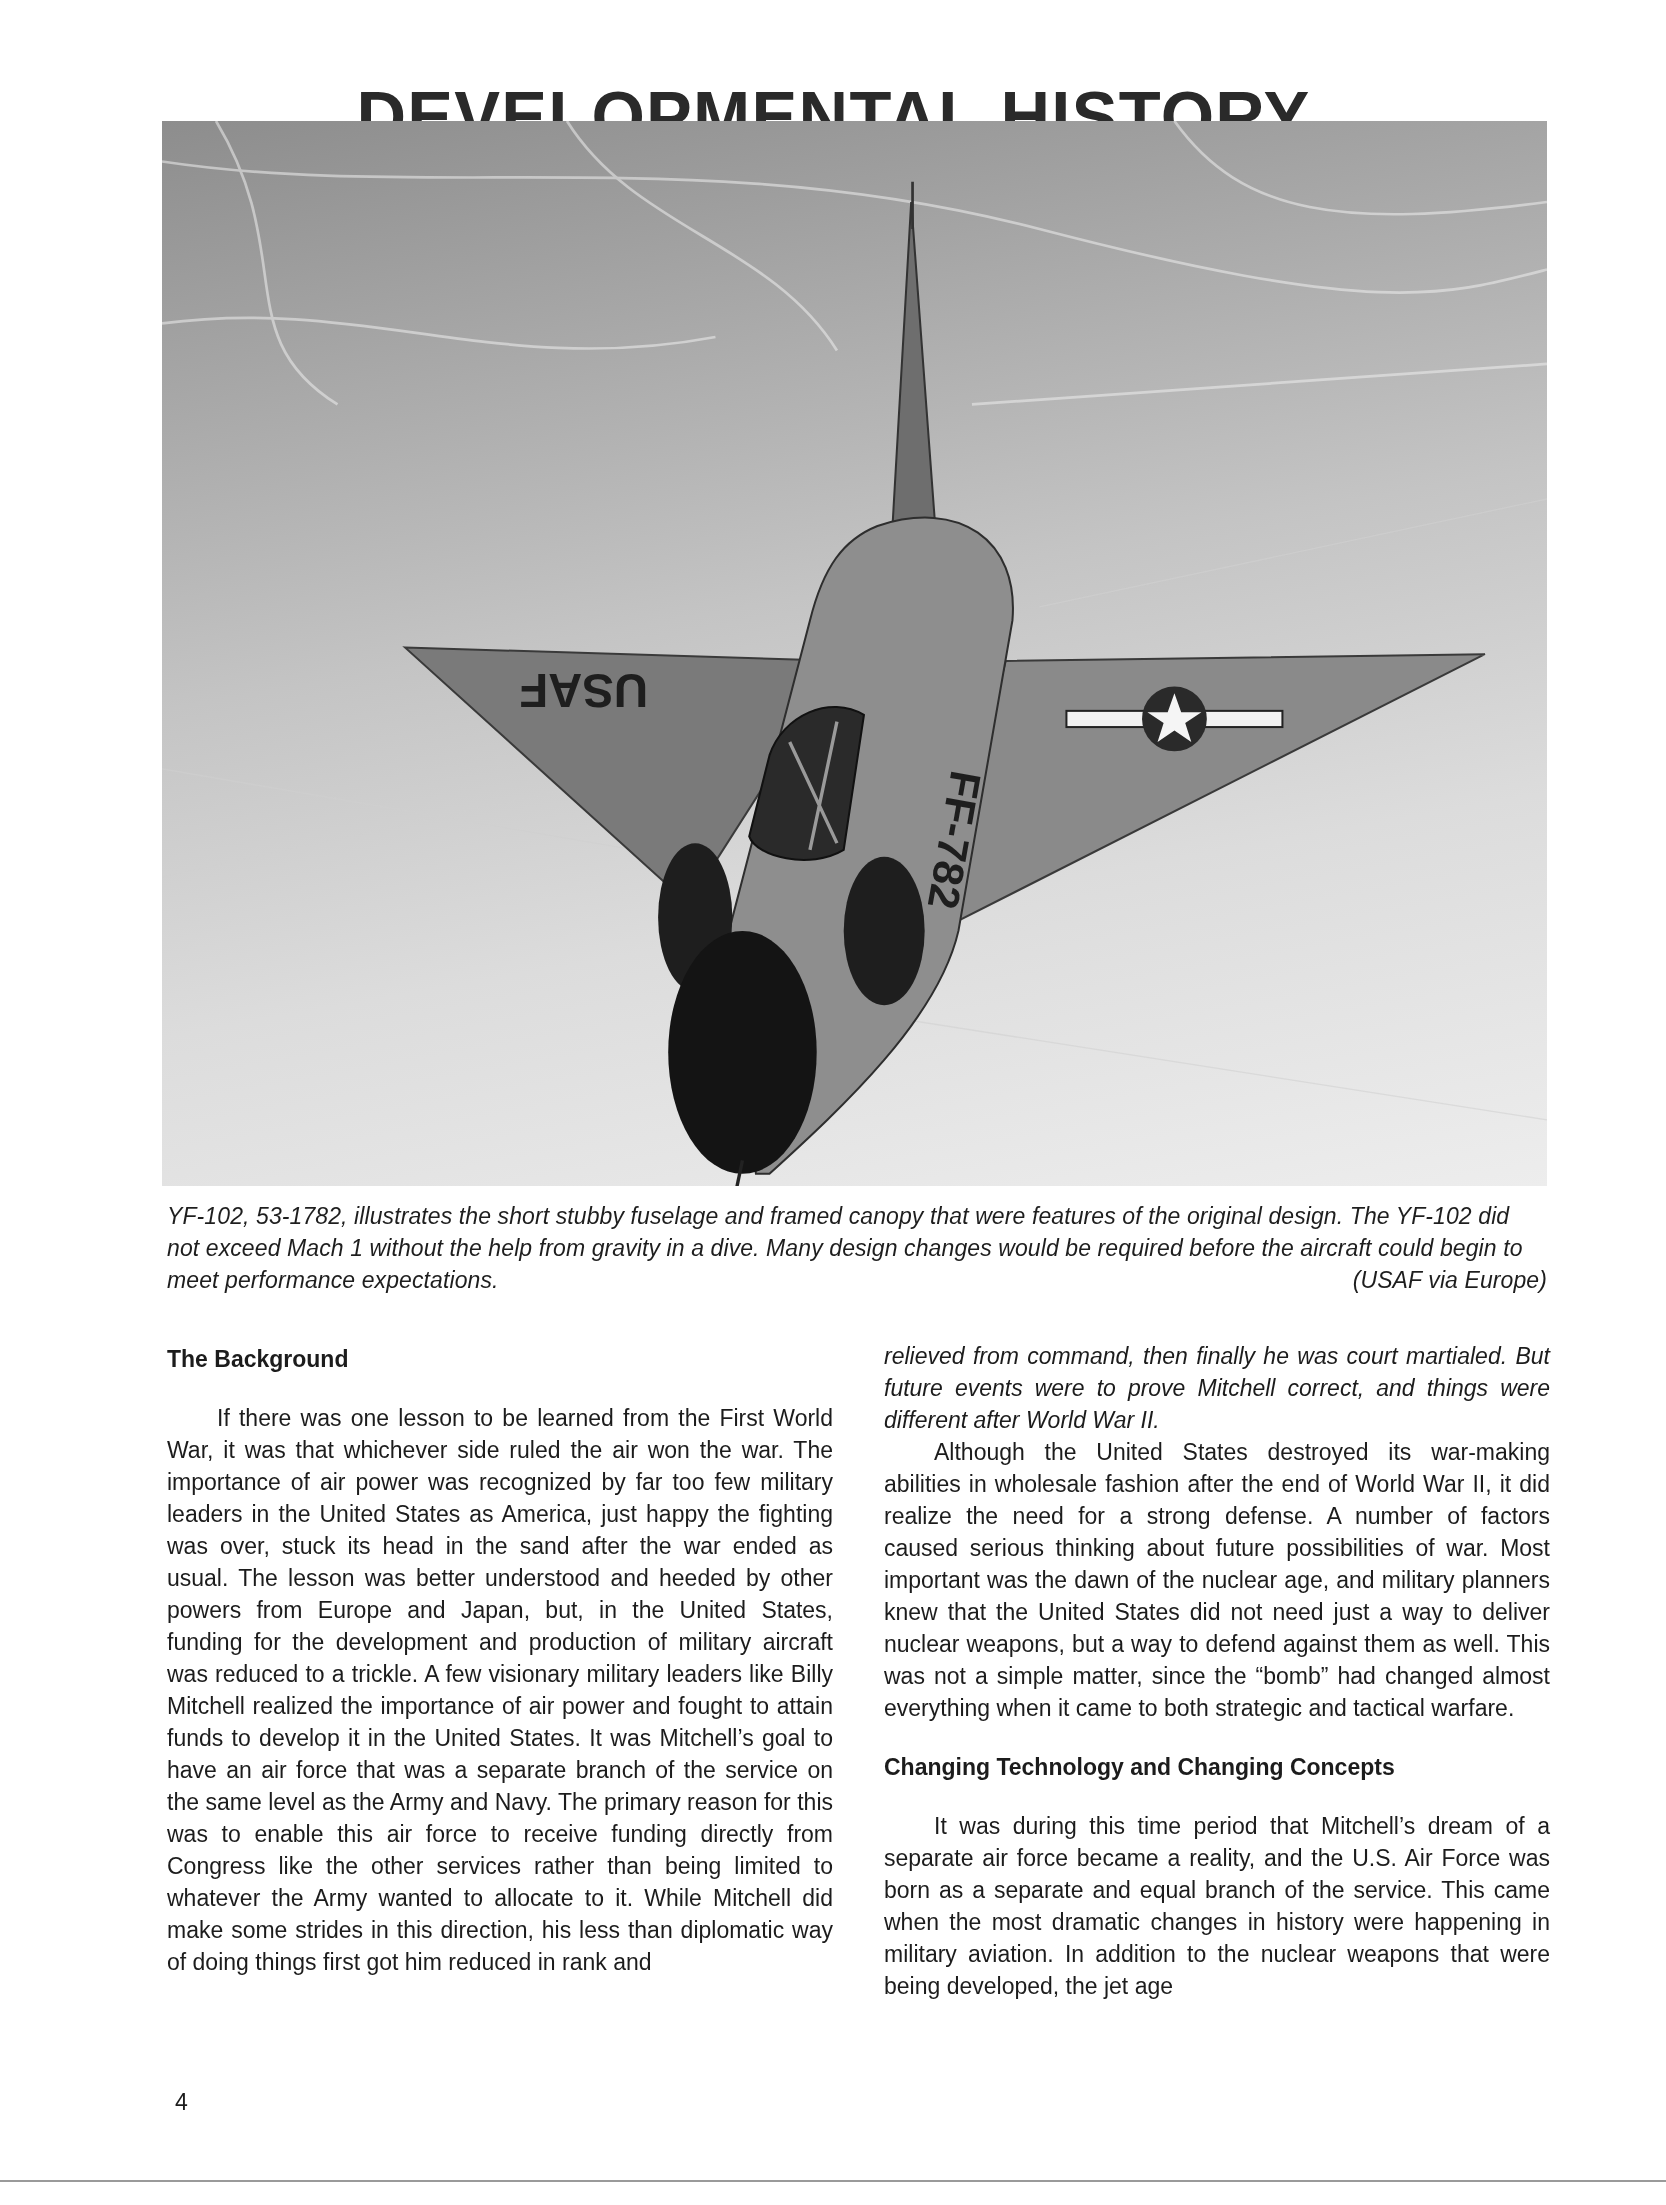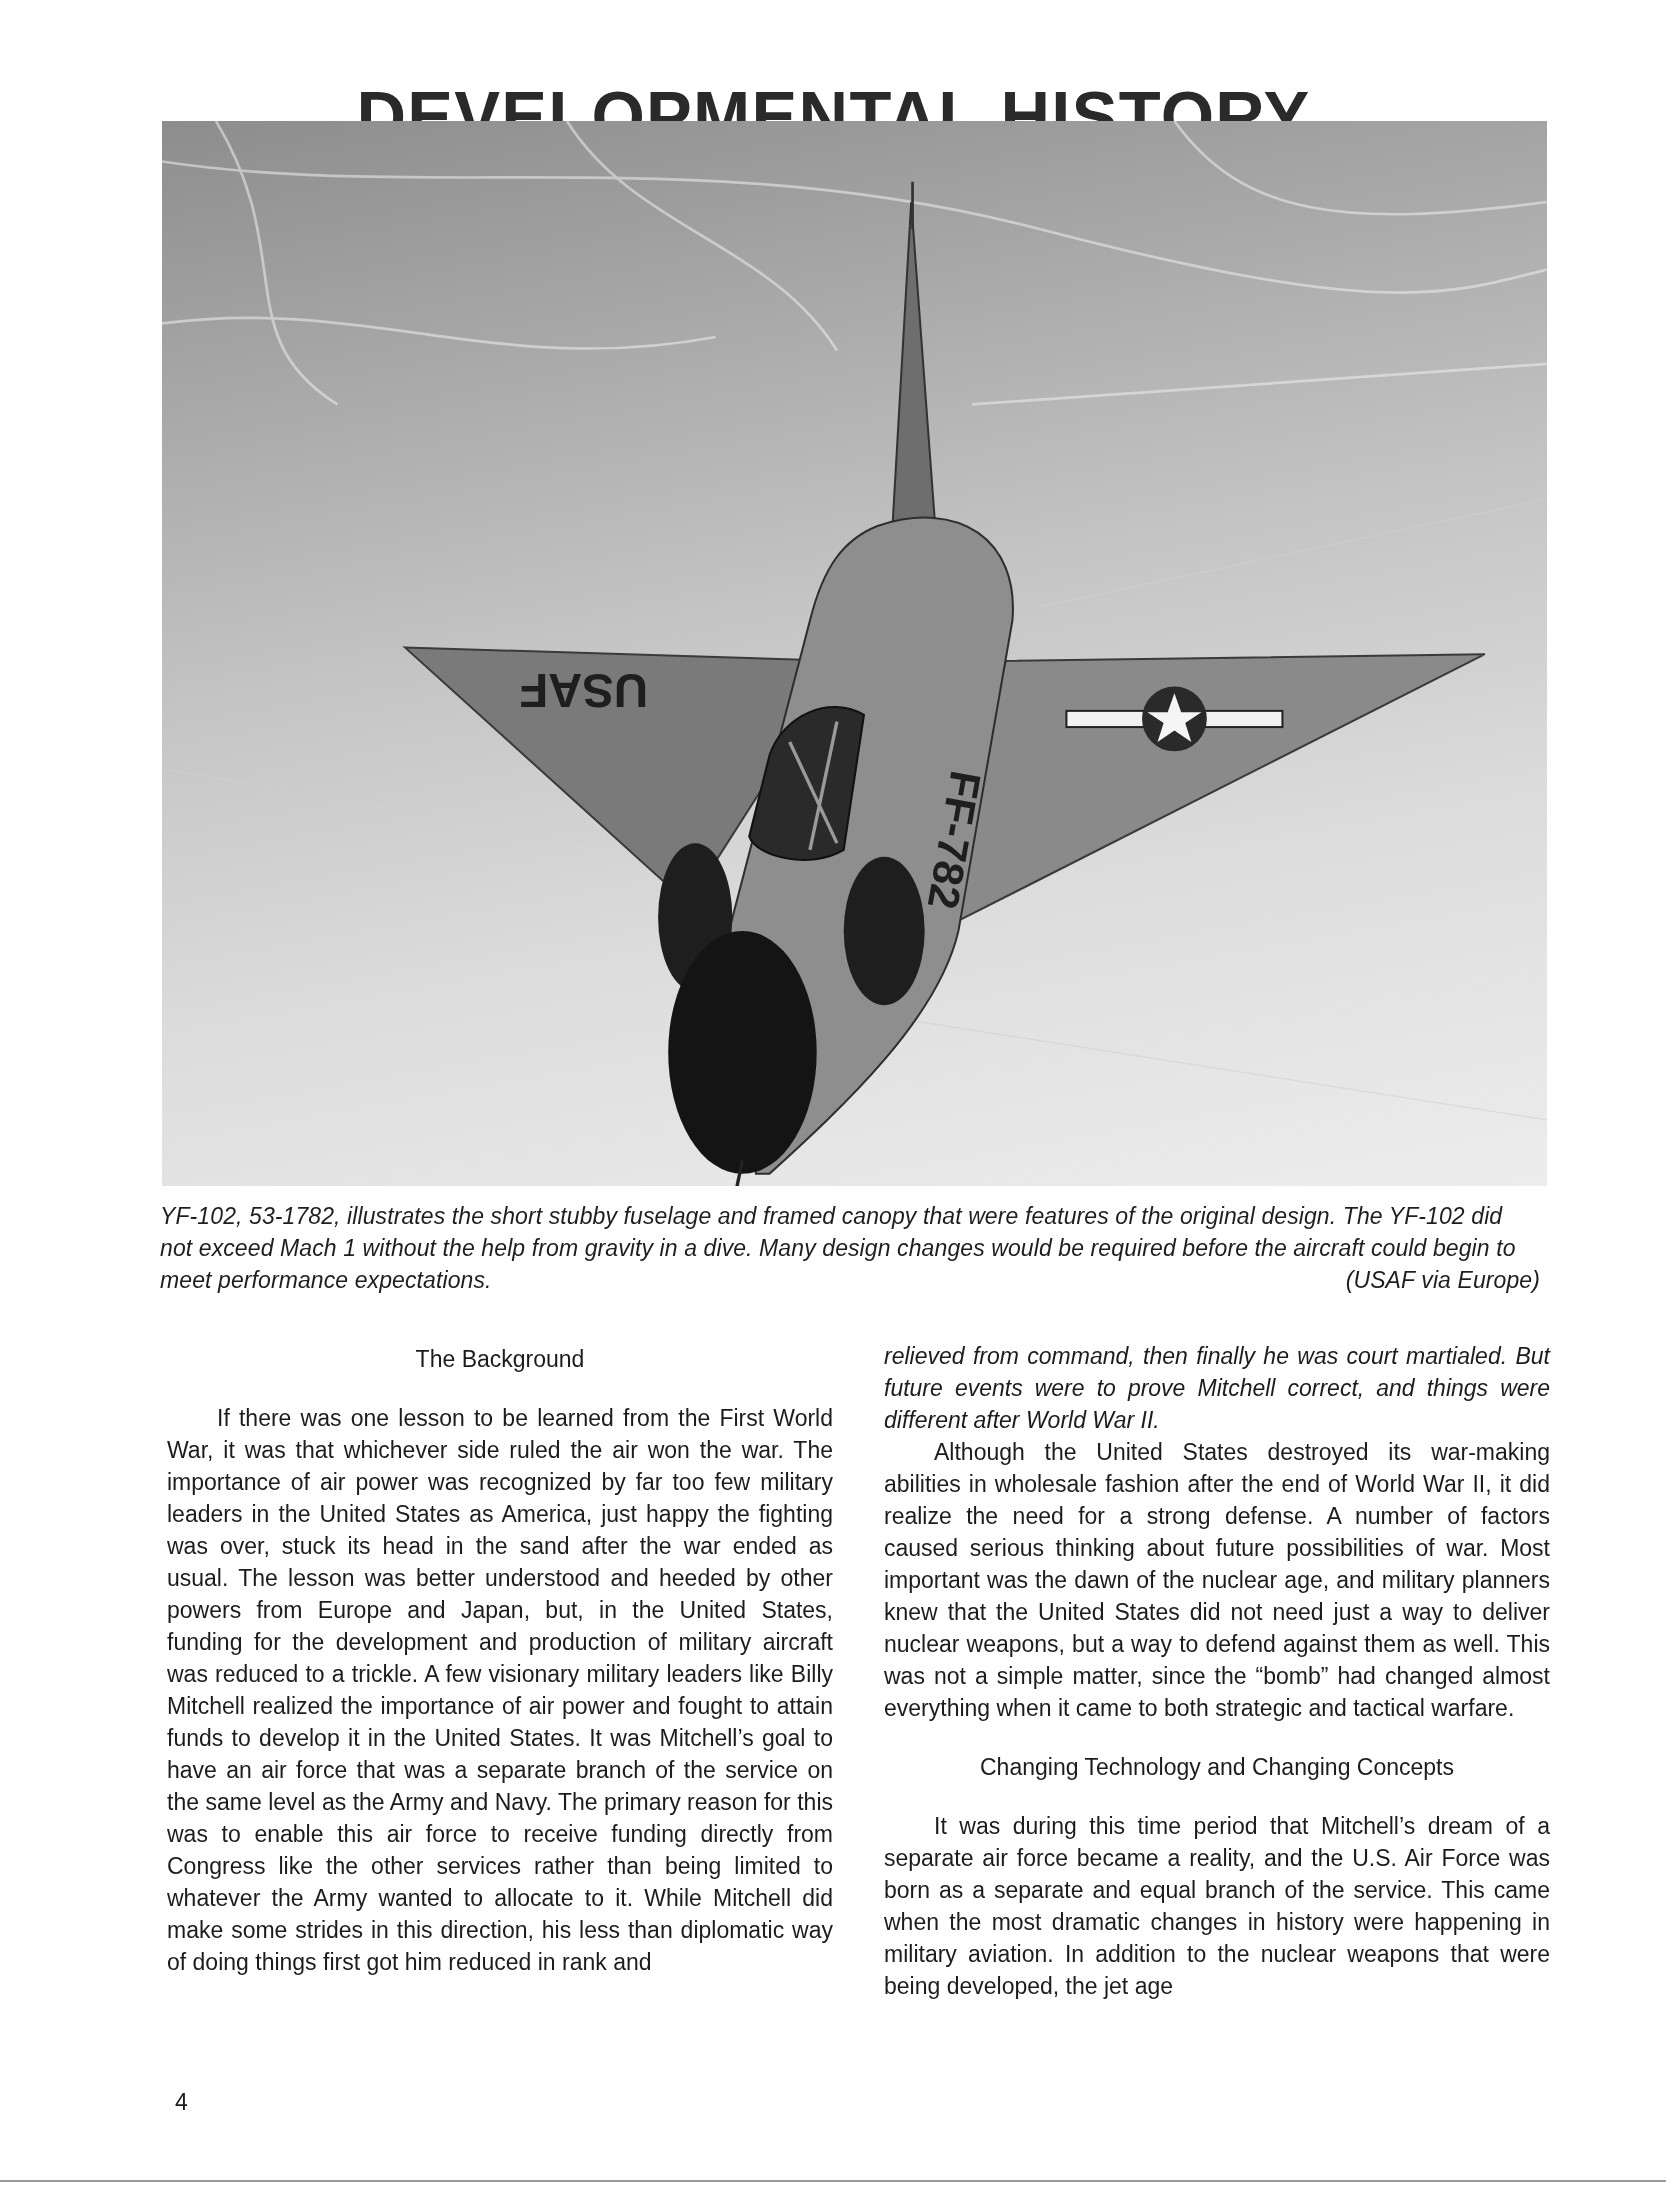--- a/index.html
+++ b/index.html
@@ -1,26 +1,26 @@
 <!DOCTYPE html>
 <html style="font-size:10.8px"><head>
 <meta charset="utf-8">
 <style>
   html, body { margin:0; padding:0; background:#ffffff; }
   body { width:1667px; height:2205px; position:relative; overflow:hidden; font-family:"Liberation Sans", sans-serif; color:#1a1a1a; }
   .page-title { position:absolute; left:0; top:35px; width:1667px; text-align:center; font-family:"Liberation Sans", sans-serif; font-weight:bold; font-size:70px; letter-spacing:1.3px; color:#2a2a2a; transform:scaleX(0.98); line-height:1; }
   .photo { position:absolute; left:162px; top:121px; width:1385px; height:1065px; overflow:hidden;
     background: linear-gradient(170deg, #8d8d8d 0%, #a8a8a8 22%, #c4c4c4 45%, #dcdcdc 70%, #ededed 100%); }
   .photo svg { position:absolute; left:0; top:0; width:100%; height:100%; }
-  .caption { position:absolute; left:160px; top:1200px; width:1380px; font-style:italic; font-size:23px; line-height:32px; color:#1e1e1e; letter-spacing:0.1px; }
+  .caption { position:absolute; left:167px; top:1200px; width:1380px; font-style:italic; font-size:23px; line-height:32px; color:#1e1e1e; letter-spacing:0.1px; }
   .caption .credit { float:right; }
   .col { position:absolute; top:1343px; width:666px; font-size:23px; line-height:32px; color:#1c1c1c; text-align:justify; }
   .col.left { left:167px; }
   .col.right { left:884px; top:1340px; }
-  .heading { font-weight:normal; font-size:23px; margin:0 0 27px 0; text-align:center; }
+  .heading { font-weight:bold; font-size:23px; margin:0 0 27px 0; text-align:left; }
   .heading.h2 { margin:27px 0 27px 0; }
   p { margin:0; text-indent:50px; }
   p.noindent { text-indent:0;font-style:italic; }
   .page-number { position:absolute; left:175px; top:2089px; font-size:23px; color:#1c1c1c; }
   .bottom-rule { position:absolute; left:0; top:2180px; width:1667px; height:2px; background:#9a9a9a; }
 </style>
 </head>
 <body>
 
 <h1 class="page-title">DEVELOPMENTAL HISTORY</h1>

